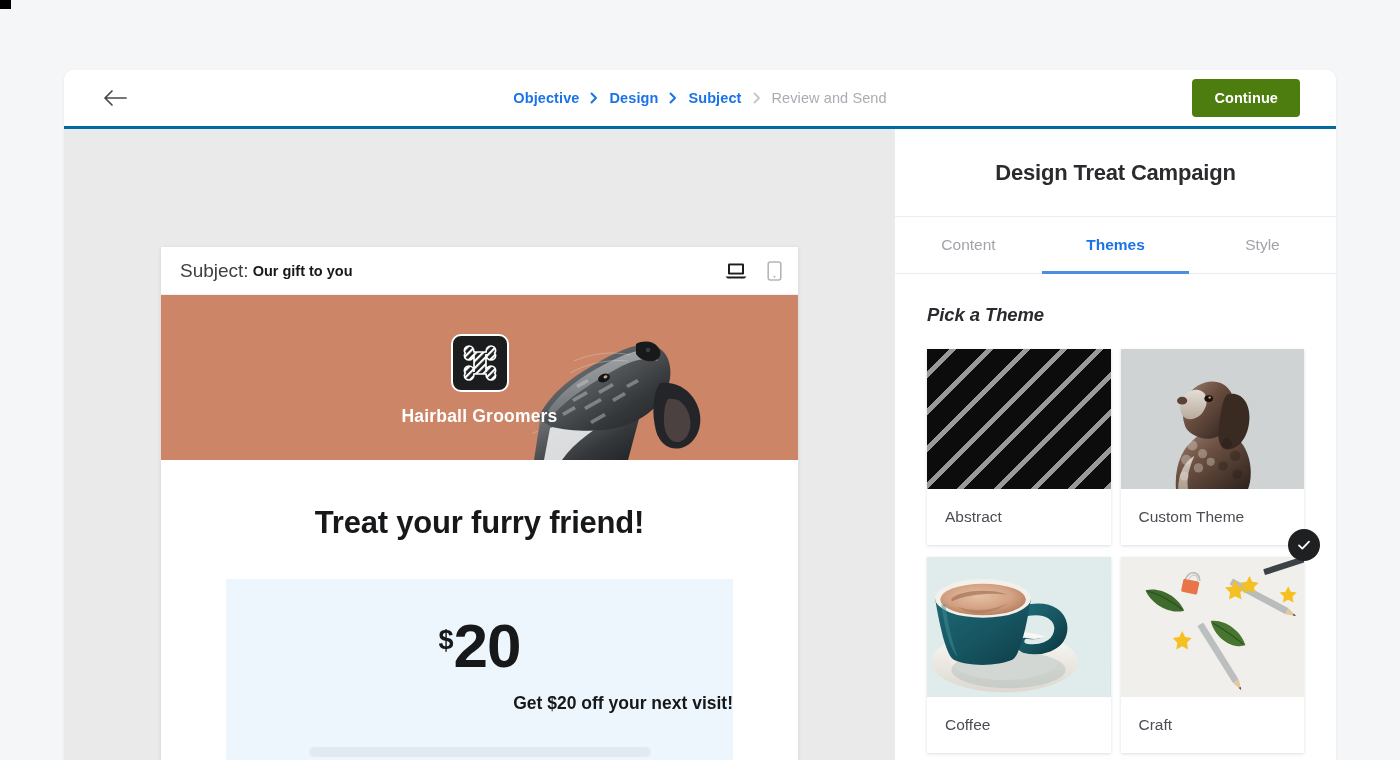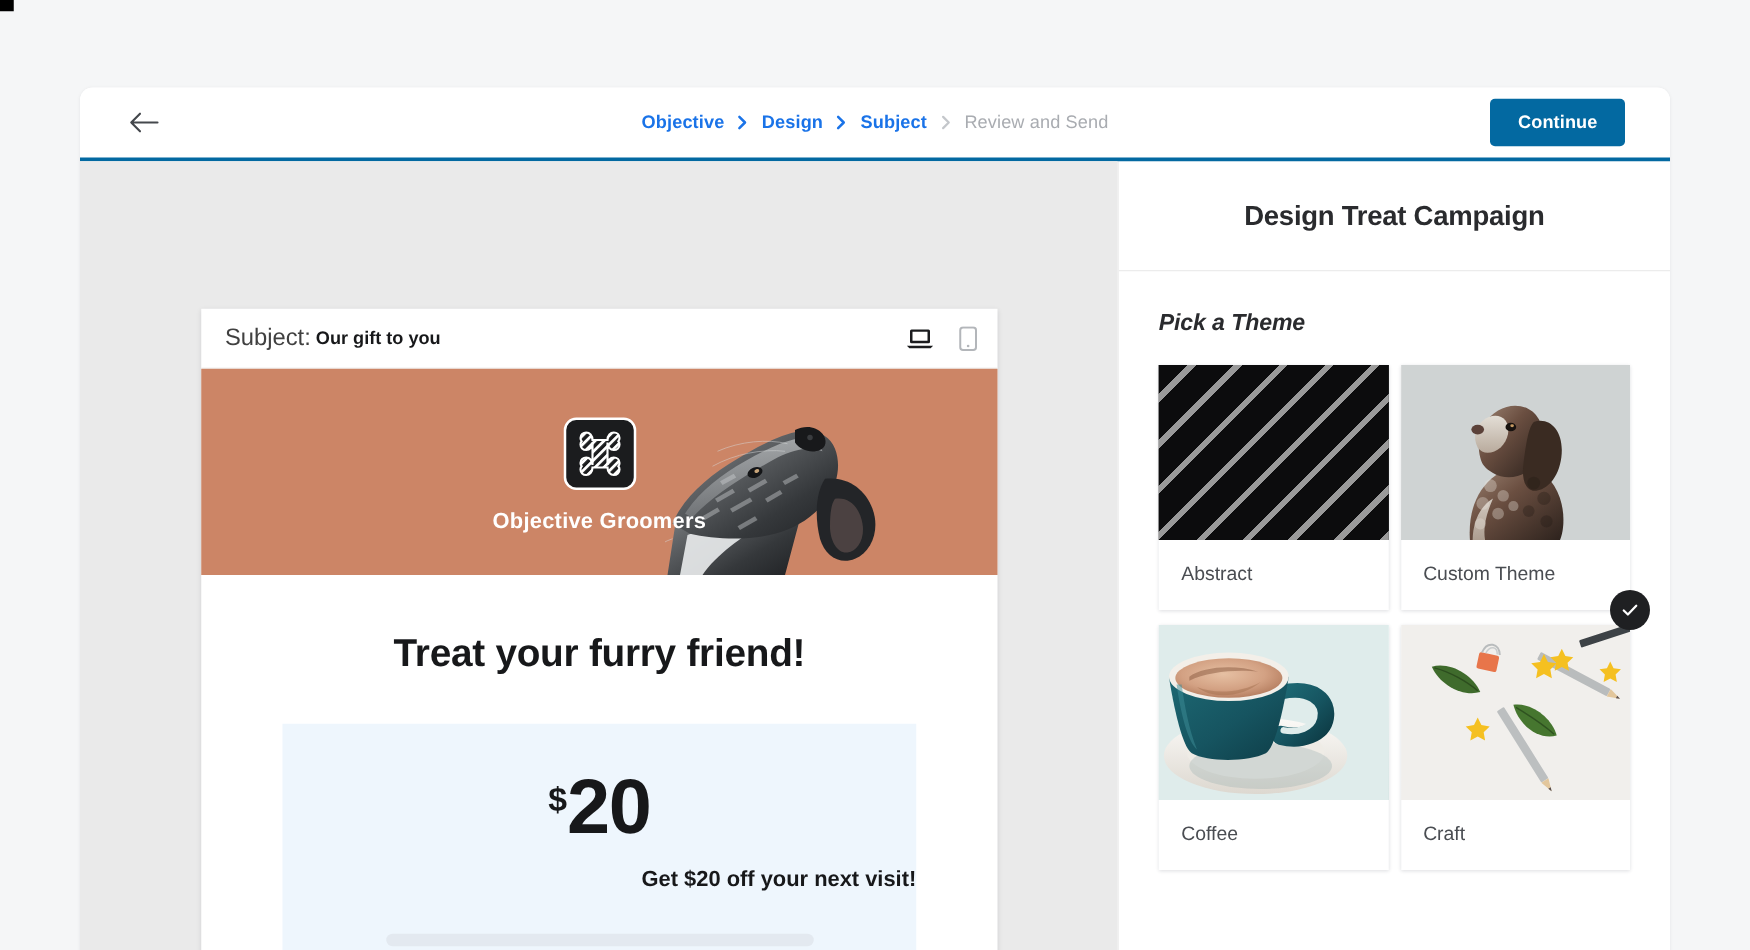--- a/index.html
+++ b/index.html
@@ -49,21 +49,21 @@
   }
   .crumb.inactive { color: #a9acb1; font-weight: normal; }
   .crumb-sep {
     display: flex; align-items: center; color: #1a73e8;
     padding: 0 2px;
   }
   .crumb-sep.dim { color: #c4c7cb; }
   .continue-btn {
     position: absolute; right: 36px; top: 50%; transform: translateY(-50%);
     height: 38px; padding: 0 22px;
-    background: #0369a1; color: #fff;
+    background: #4d7c0f; color: #fff;
     border: none; border-radius: 4px;
     font-size: 14.5px; font-weight: bold;
     font-family: "Liberation Sans", sans-serif;
     cursor: pointer; letter-spacing: .1px;
   }
   
   .app-body { display: flex; height: 661px; }
   .canvas {
     position: relative;
     width: 830px;
@@ -349,21 +349,21 @@
                            C1.7 10.7 1.4 11.6 1.4 12.6 C1.4 15 3.3 17 6 17 C8.6 17 11 14.8 11 11 L11 29
                            C11 25.2 8.6 23 6 23 C3.3 23 1.4 25 1.4 27.4 C1.4 28.4 1.7 29.3 2.3 30
                            C1.7 30.7 1.4 31.6 1.4 32.6 C1.4 35 3.3 37 6 37 C8.6 37 11 34.8 11 31
                            L23 31 C23 34.8 25.4 37 28 37 C30.7 37 32.6 35 32.6 32.6 C32.6 31.6 32.3 30.7 31.7 30
                            C32.3 29.3 32.6 28.4 32.6 27.4 C32.6 25 30.7 23 28 23 C25.4 23 23 25.2 23 29 L23 11
                            C23 14.8 25.4 17 28 17 C30.7 17 32.6 15 32.6 12.6 C32.6 11.6 32.3 10.7 31.7 10
                            C32.3 9.3 32.6 8.4 32.6 7.4 C32.6 5 30.7 3 28 3 C25.4 3 23 5.2 23 9 Z"></path>
                 </g>
               </svg>
             </div>
-            <div class="brand-name">Objective Groomers</div>
+            <div class="brand-name">Hairball Groomers</div>
           </div>
         </div>
 
         <div class="email-headline">Treat your furry friend!</div>
 
         <div class="offer-box">
           <div class="price-row">
             <span class="price-currency">$</span>
             <span class="price-amount">20</span>
           </div>
@@ -372,20 +372,25 @@
 
         </div>
 
       </div>
     </div>
 
     <div class="side-panel">
 
       <div class="panel-title">Design Treat Campaign</div>
 
+      <div class="tabs">
+        <div class="tab">Content</div>
+        <div class="tab active">Themes</div>
+        <div class="tab">Style</div>
+      </div>
 
       <div class="panel-scroll">
         <div class="section-title">Pick a Theme</div>
 
         <div class="theme-grid">
 
           <div class="theme-card">
             <div class="theme-thumb abstract-thumb"></div>
             <div class="theme-label">Abstract</div>
           </div>

